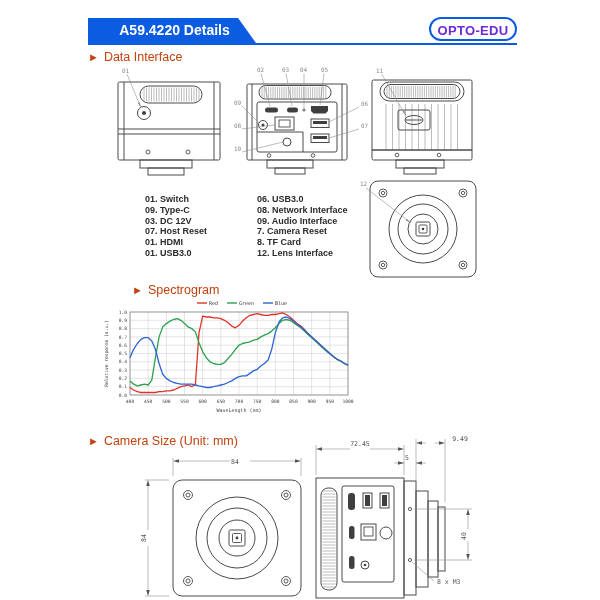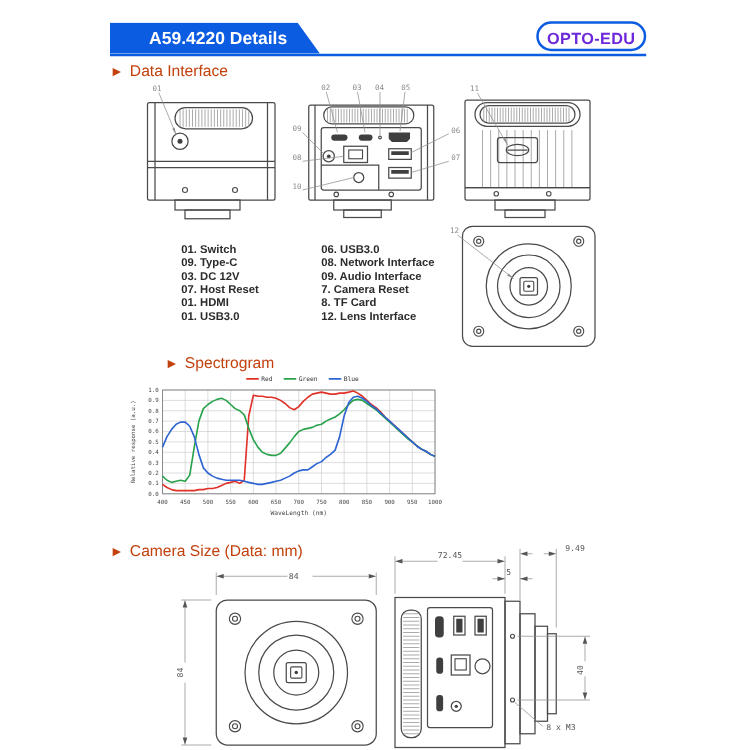--- a/index.html
+++ b/index.html
@@ -332,21 +332,21 @@
       <polyline points="30.0,63.7 33.6,55.3 37.3,49.5 40.9,45.4 44.5,43.7 48.2,43.7 51.8,47.0 55.4,55.3 59.1,69.5 62.7,80.3 66.3,84.4 70.0,86.9 73.6,88.5 77.2,89.4 80.9,90.2 84.5,90.2 88.1,90.2 91.8,90.2 95.4,91.0 99.0,91.9 102.7,92.7 106.3,93.5 109.9,93.5 113.6,92.7 117.2,91.9 120.8,91.0 124.5,90.2 128.1,88.5 131.7,86.9 135.4,84.4 139.0,82.7 142.6,81.9 146.3,81.9 149.9,79.4 153.5,76.9 157.2,75.3 160.8,72.0 164.4,69.5 168.1,66.1 171.7,55.3 175.3,38.8 179.0,28.0 182.6,23.8 186.2,23.0 189.9,24.6 193.5,27.1 197.1,30.5 200.8,32.9 204.4,36.3 208.0,39.6 211.7,42.9 215.3,46.2 218.9,49.5 222.6,52.9 226.2,56.2 229.8,59.5 233.5,62.8 237.1,65.3 240.7,67.0 244.4,69.5 248.0,71.1" fill="none" stroke="#2d64d2" stroke-width="1.3" stroke-linejoin="round"></polyline>
       <line x1="97" x2="107" y1="9" y2="9" stroke="#e03128" stroke-width="1.4"></line>
       <text x="109" y="11" font-size="5" fill="#333">Red</text>
       <line x1="127" x2="137" y1="9" y2="9" stroke="#2aa24c" stroke-width="1.4"></line>
       <text x="139" y="11" font-size="5" fill="#333">Green</text>
       <line x1="163" x2="173" y1="9" y2="9" stroke="#2d64d2" stroke-width="1.4"></line>
       <text x="175" y="11" font-size="5" fill="#333">Blue</text>
     </svg>
 
   <div class="abs sec-h" style="left:88px;top:434px;">
-    <span class="arr">►</span><span>Camera Size (Data: mm)</span>
+    <span class="arr">►</span><span>Camera Size (Unit: mm)</span>
   </div>
 
   <svg class="abs" style="left:135px;top:450px;" width="175" height="150" viewBox="0 0 175 150">
     <line class="lnthin" x1="38" y1="8" x2="38" y2="26"></line>
     <line class="lnthin" x1="166" y1="8" x2="166" y2="26"></line>
     <line class="lnthin" x1="44" y1="11" x2="95" y2="11"></line>
     <line class="lnthin" x1="115" y1="11" x2="160" y2="11"></line>
     <path d="M38,11 l6,-1.8 v3.6 z" fill="#555"></path>
     <path d="M166,11 l-6,-1.8 v3.6 z" fill="#555"></path>
     <text class="dim" x="100" y="13.5" text-anchor="middle">84</text>

